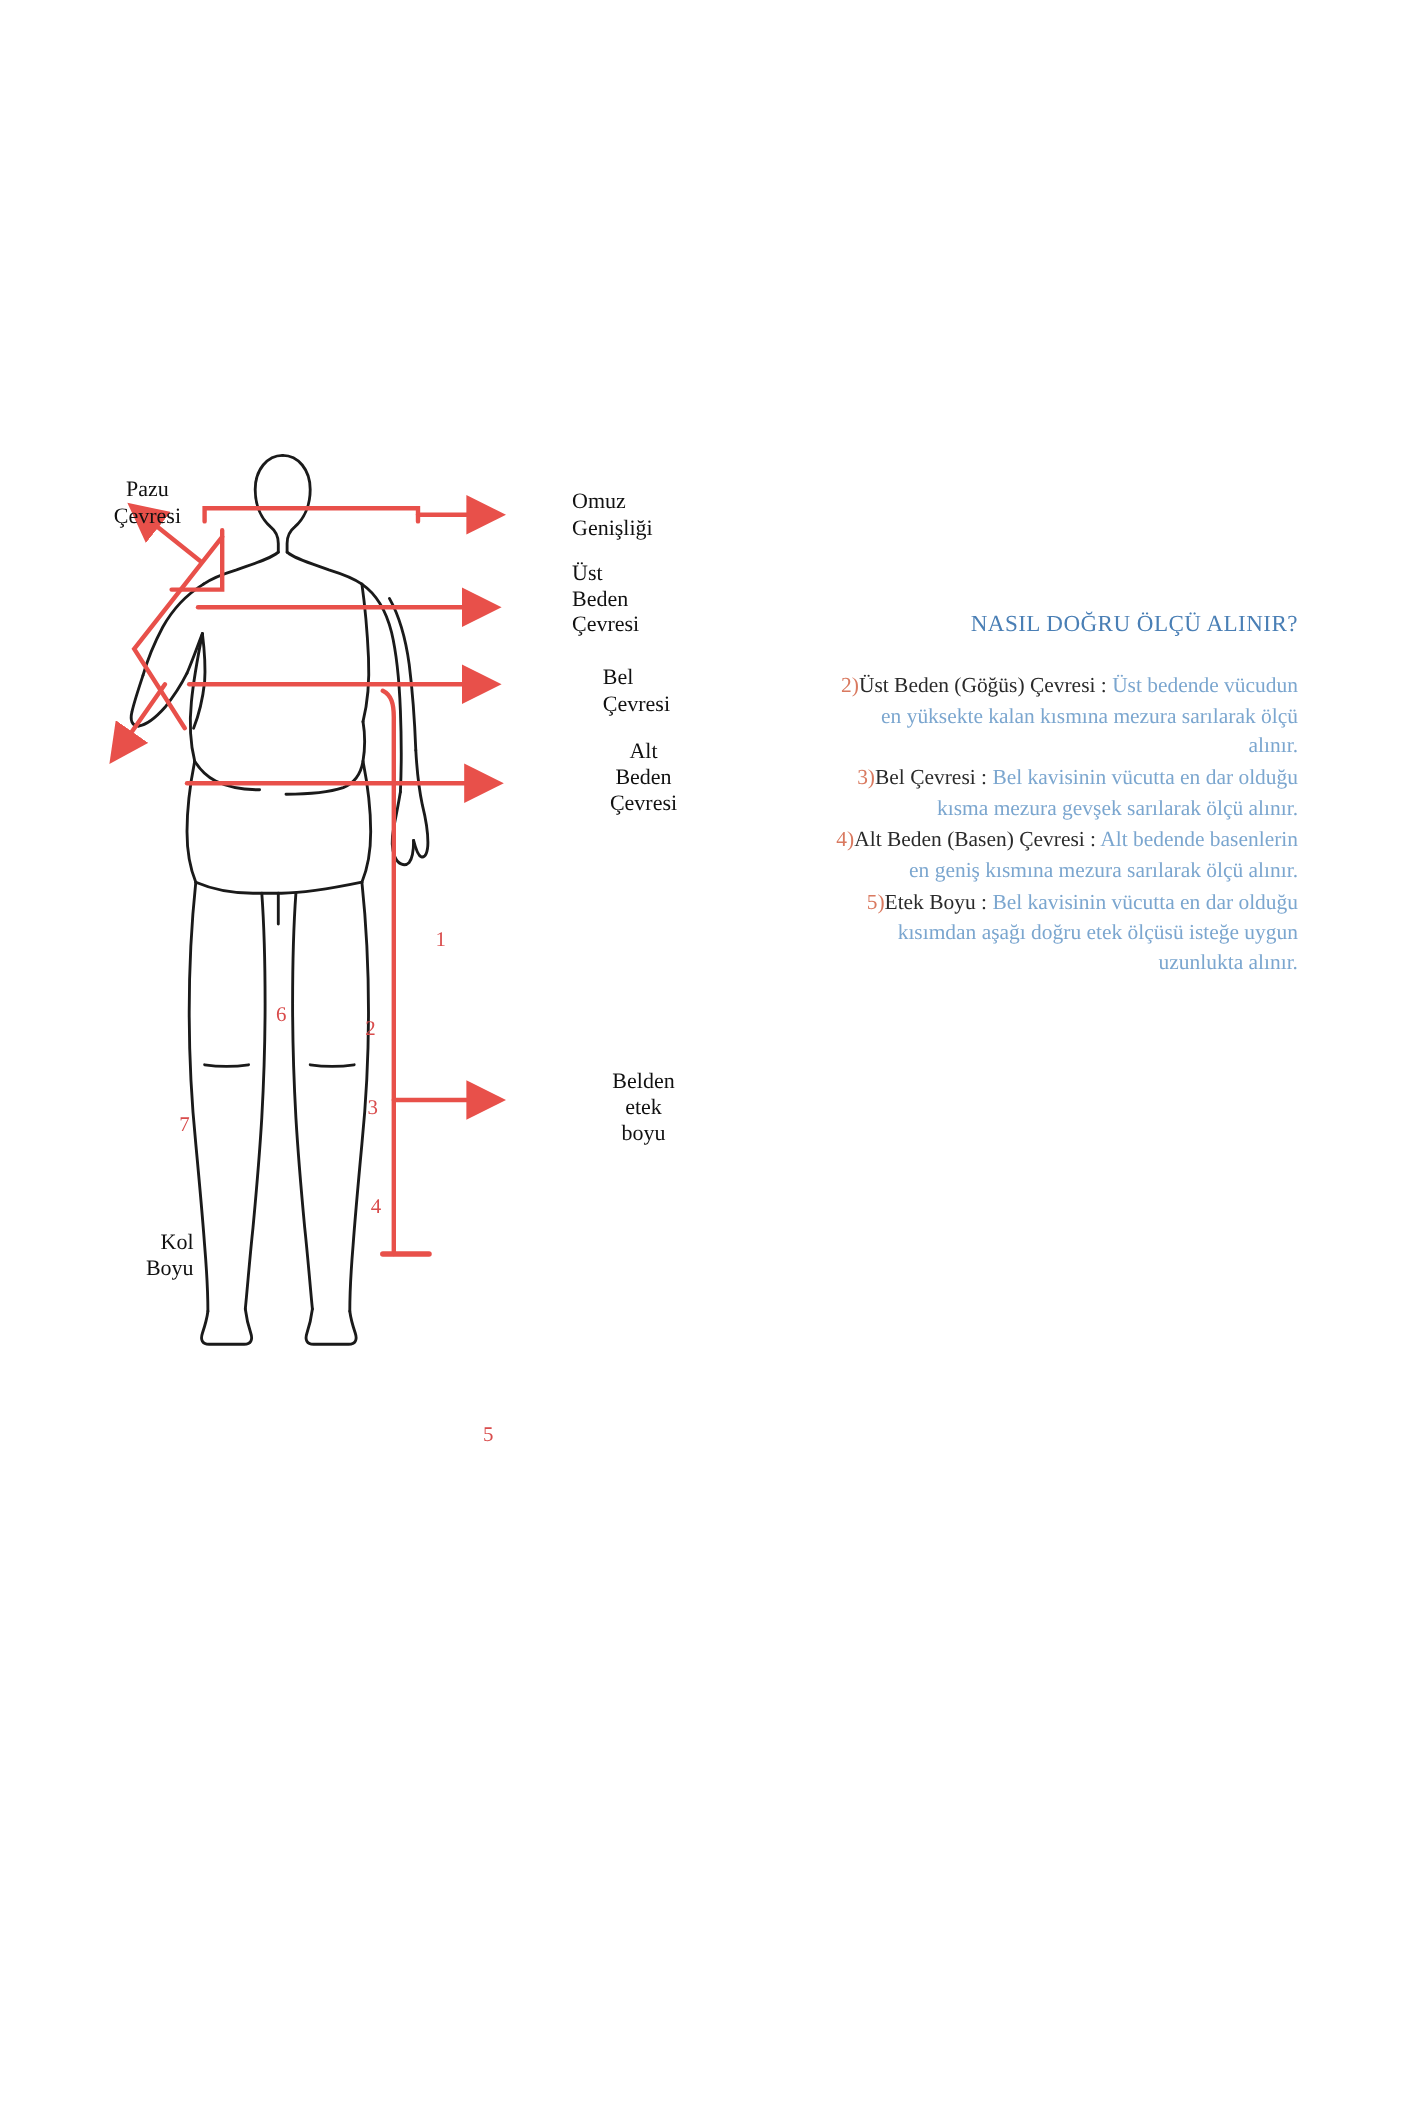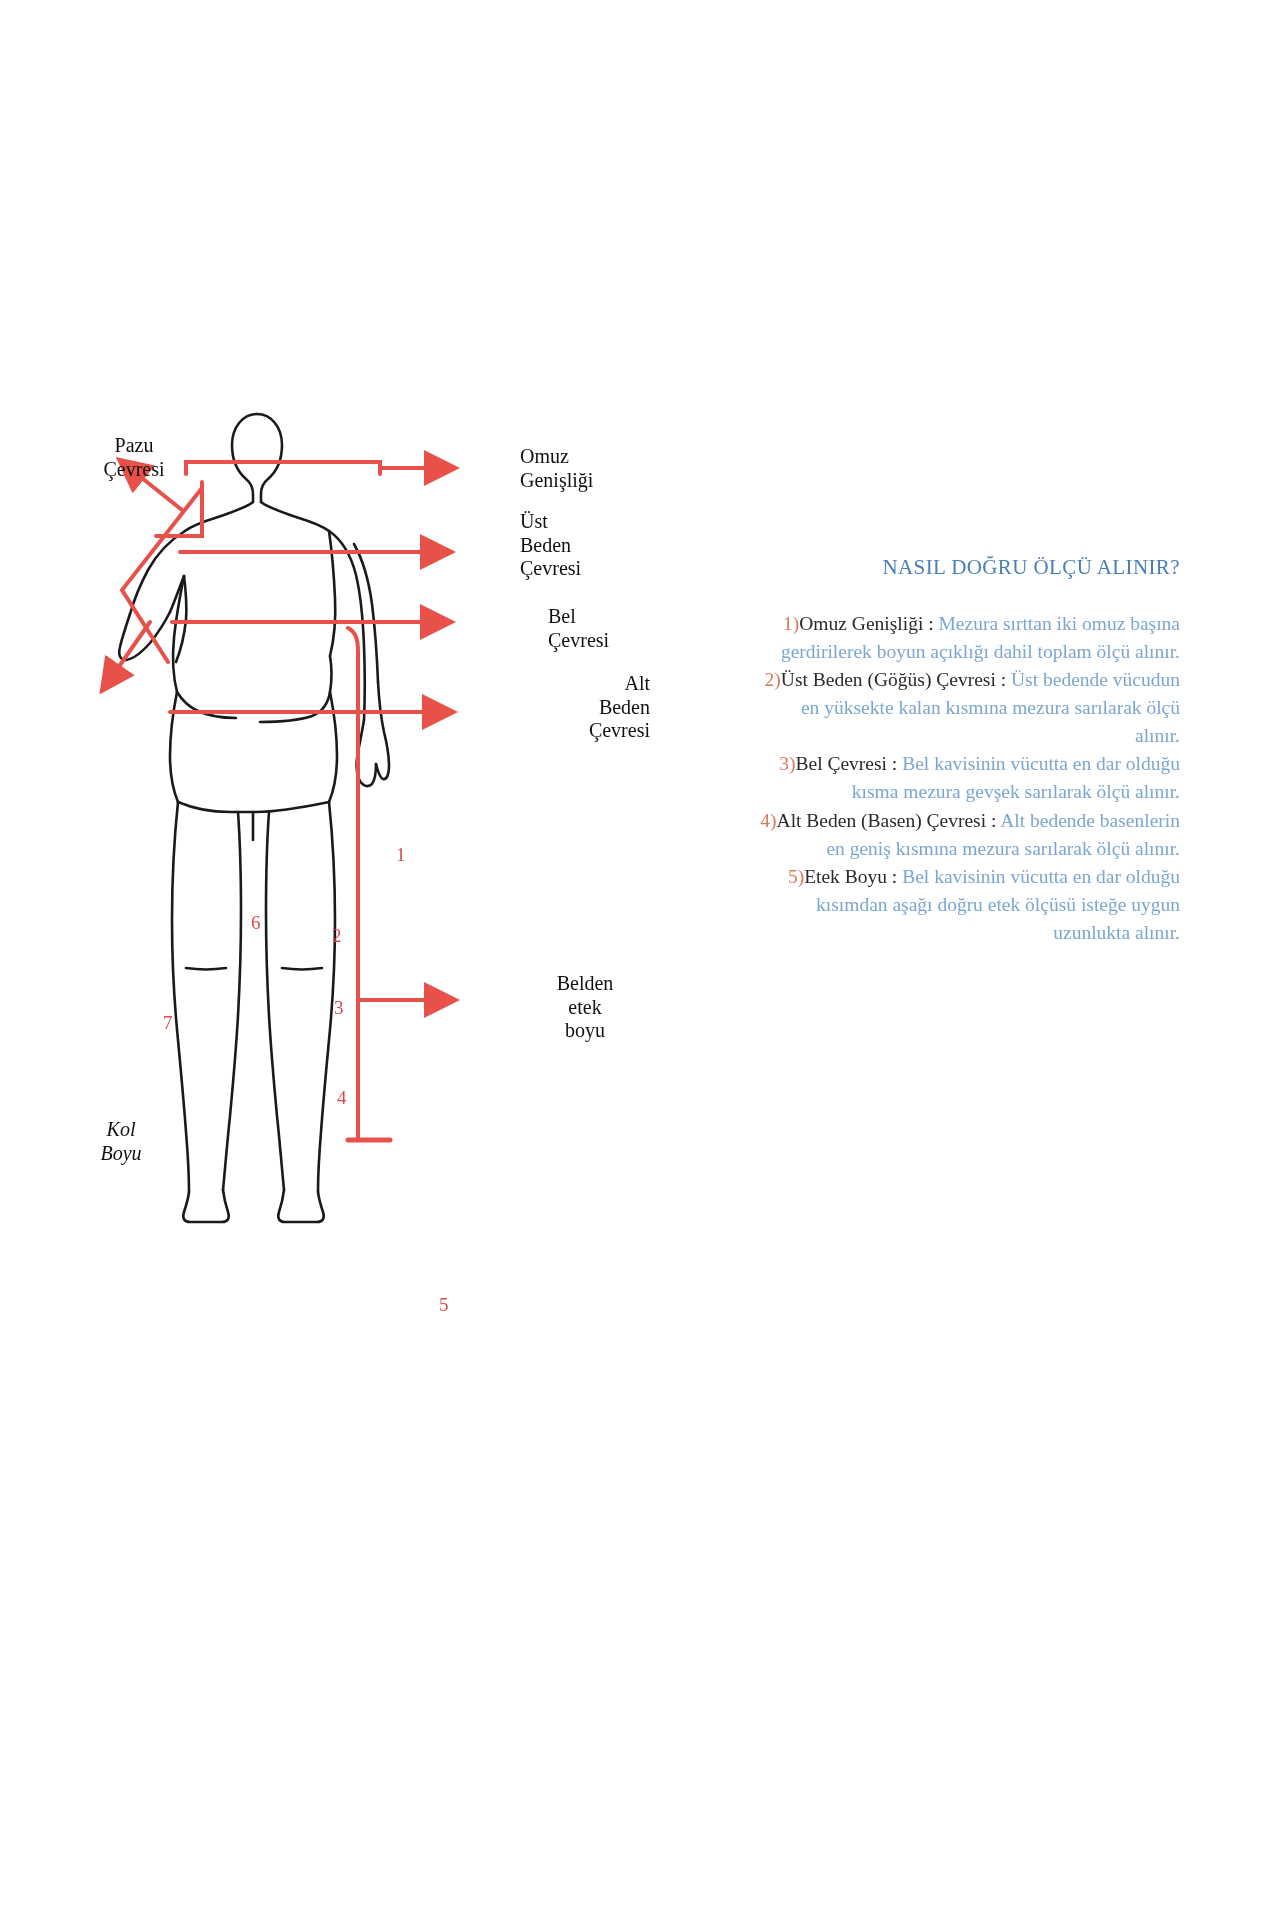--- a/index.html
+++ b/index.html
@@ -43,25 +43,25 @@
     white-space: pre-line;
   }
   .num-label {
     position: absolute;
     color: #d94c4c;
     font-family: "Liberation Serif", serif;
     font-size: 19px;
   }
 
   #label-pazu      { left: 14px;  top: 400px;  width: 120px; margin-top: 36px; }
-  #label-kol       { left: 48px;  top: 718px;  width: 110px; text-align: center; font-style: italic; }
+  #label-kol       { left: 48px;  top: 718px;  width: 110px; text-align: right; }
   #label-omuz      { left: 460px; top: 448px;  width: 130px; text-align: left; }
   #label-ust       { left: 452px; top: 512px;  width: 130px; text-align: left; }
   #label-bel       { left: 452px; top: 608px;  width: 130px; text-align: left; }
-  #label-alt       { left: 452px; top: 674px;  width: 130px; text-align: right; }
+  #label-alt       { left: 452px; top: 674px;  width: 130px; text-align: center; }
   #label-belden    { left: 452px; top: 975px;  width: 130px; }
 
   #num-1 { left: 336px; top: 444px; }
   #num-2 { left: 272px; top: 525px; }
   #num-3 { left: 274px; top: 597px; }
   #num-4 { left: 277px; top: 687px; }
   #num-5 { left: 379px; top: 894px; }
   #num-6 { left: 191px; top: 512px; }
   #num-7 { left: 103px; top: 612px; }
 
@@ -208,23 +208,20 @@
 Beden
 Çevresi</div>
   <div class="fig-label" id="label-belden" style="left:520px; top:972px;">Belden
 etek
 boyu</div>
 
   <div class="panel">
     <div class="panel-title">NASIL DOĞRU ÖLÇÜ ALINIR?</div>
     <div class="panel-body">
 
-      <p class="item">
-        <span class="num">1)</span><span class="term">Omuz Genişliği : </span><span class="desc">Mezura sırttan iki omuz başına gerdirilerek boyun açıklığı dahil toplam ölçü alınır.</span>
-      </p>
 
       <p class="item">
         <span class="num">2)</span><span class="term">Üst Beden (Göğüs) Çevresi : </span><span class="desc">Üst bedende vücudun en yüksekte kalan kısmına mezura sarılarak ölçü alınır.</span>
       </p>
 
       <p class="item">
         <span class="num">3)</span><span class="term">Bel Çevresi : </span><span class="desc">Bel kavisinin vücutta en dar olduğu kısma mezura gevşek sarılarak ölçü alınır.</span>
       </p>
 
       <p class="item">

